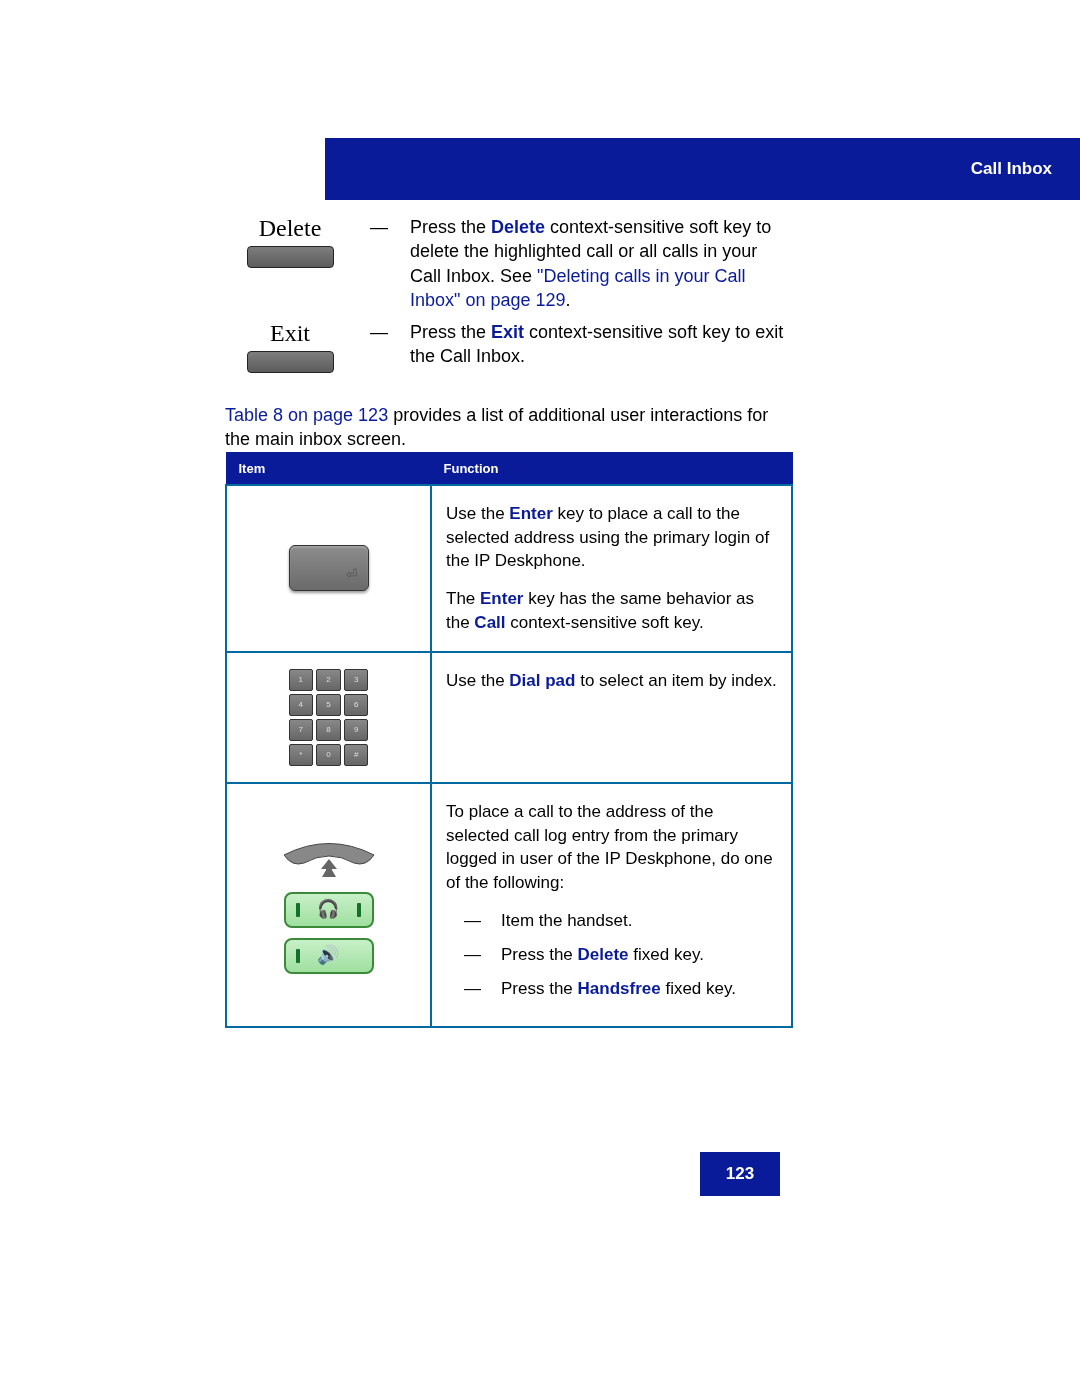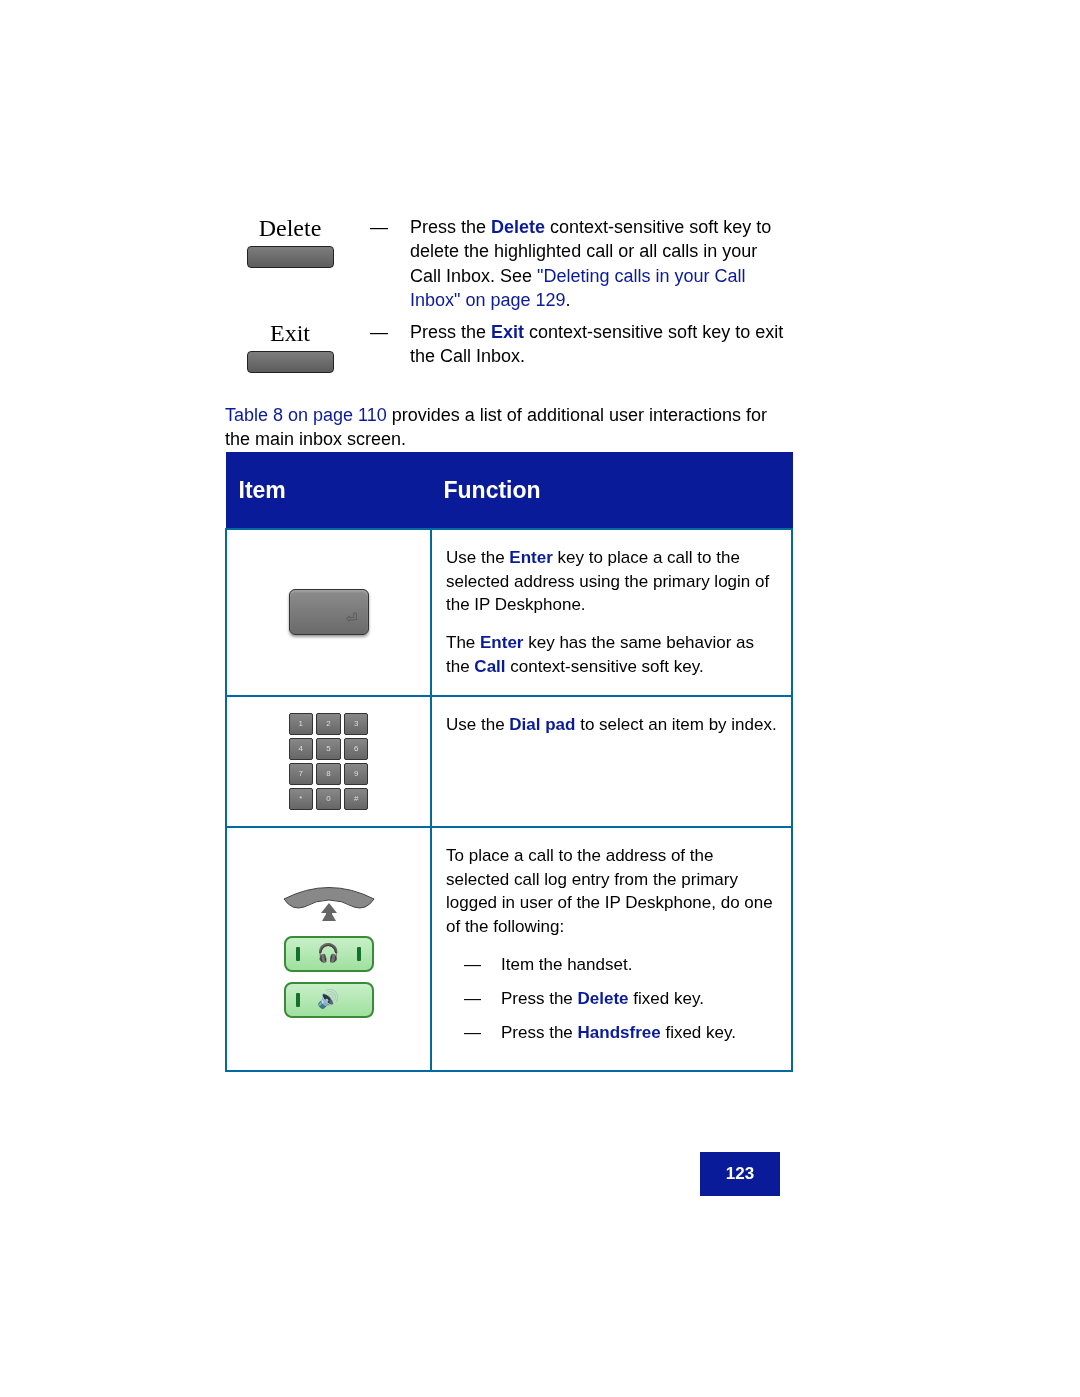--- a/index.html
+++ b/index.html
@@ -93,23 +93,23 @@
   }
   
   table.uitab {
     width: 100%;
     border-collapse: collapse;
   }
   table.uitab th {
     background: #0a1b9a;
     color: #fff;
     text-align: left;
-    font-size: 23px;
-    font-weight: bold;
-    padding: 24px 12px;
+    font-size: 13px;
+    font-weight: bold;
+    padding: 8px 12px;
     border: 1px solid #0a1b9a;
   }
   table.uitab td {
     border: 2px solid #0369a1;
     padding: 16px 14px;
     vertical-align: top;
     font-size: 17px;
     line-height: 1.4;
   }
   table.uitab td.item-cell {
@@ -217,20 +217,23 @@
     justify-content: center;
     font-weight: bold;
     font-size: 17px;
   }
 </style>
 </head>
 <body>
 
 <div class="page">
 
+  <div class="blue-band">
+    <span class="title">Call Inbox</span>
+  </div>
 
   <div class="content">
 
     <div class="softkey-row">
       <div class="softkey-col">
         <div class="softkey-label">Delete</div>
         <div class="softkey-button"></div>
       </div>
       <div class="softkey-desc">
         <span class="dash">—&nbsp;&nbsp;</span>
@@ -243,21 +246,21 @@
         <div class="softkey-label">Exit</div>
         <div class="softkey-button"></div>
       </div>
       <div class="softkey-desc">
         <span class="dash">—&nbsp;&nbsp;</span>
         <span>Press the </span><span class="bold-blue">Exit</span><span> context-sensitive soft key to exit the Call Inbox.</span>
       </div>
     </div>
 
     <div class="prepara">
-      <span class="link-blue">Table 8 on page 110</span><span> provides a list of additional user interactions for the main inbox screen.</span>
+      <span class="link-blue">Table 8 on page 123</span><span> provides a list of additional user interactions for the main inbox screen.</span>
     </div>
 
 
     <table class="uitab">
       <tbody>
           <tr>
         <th>Item</th>
         <th>Function</th>
       </tr>
 

